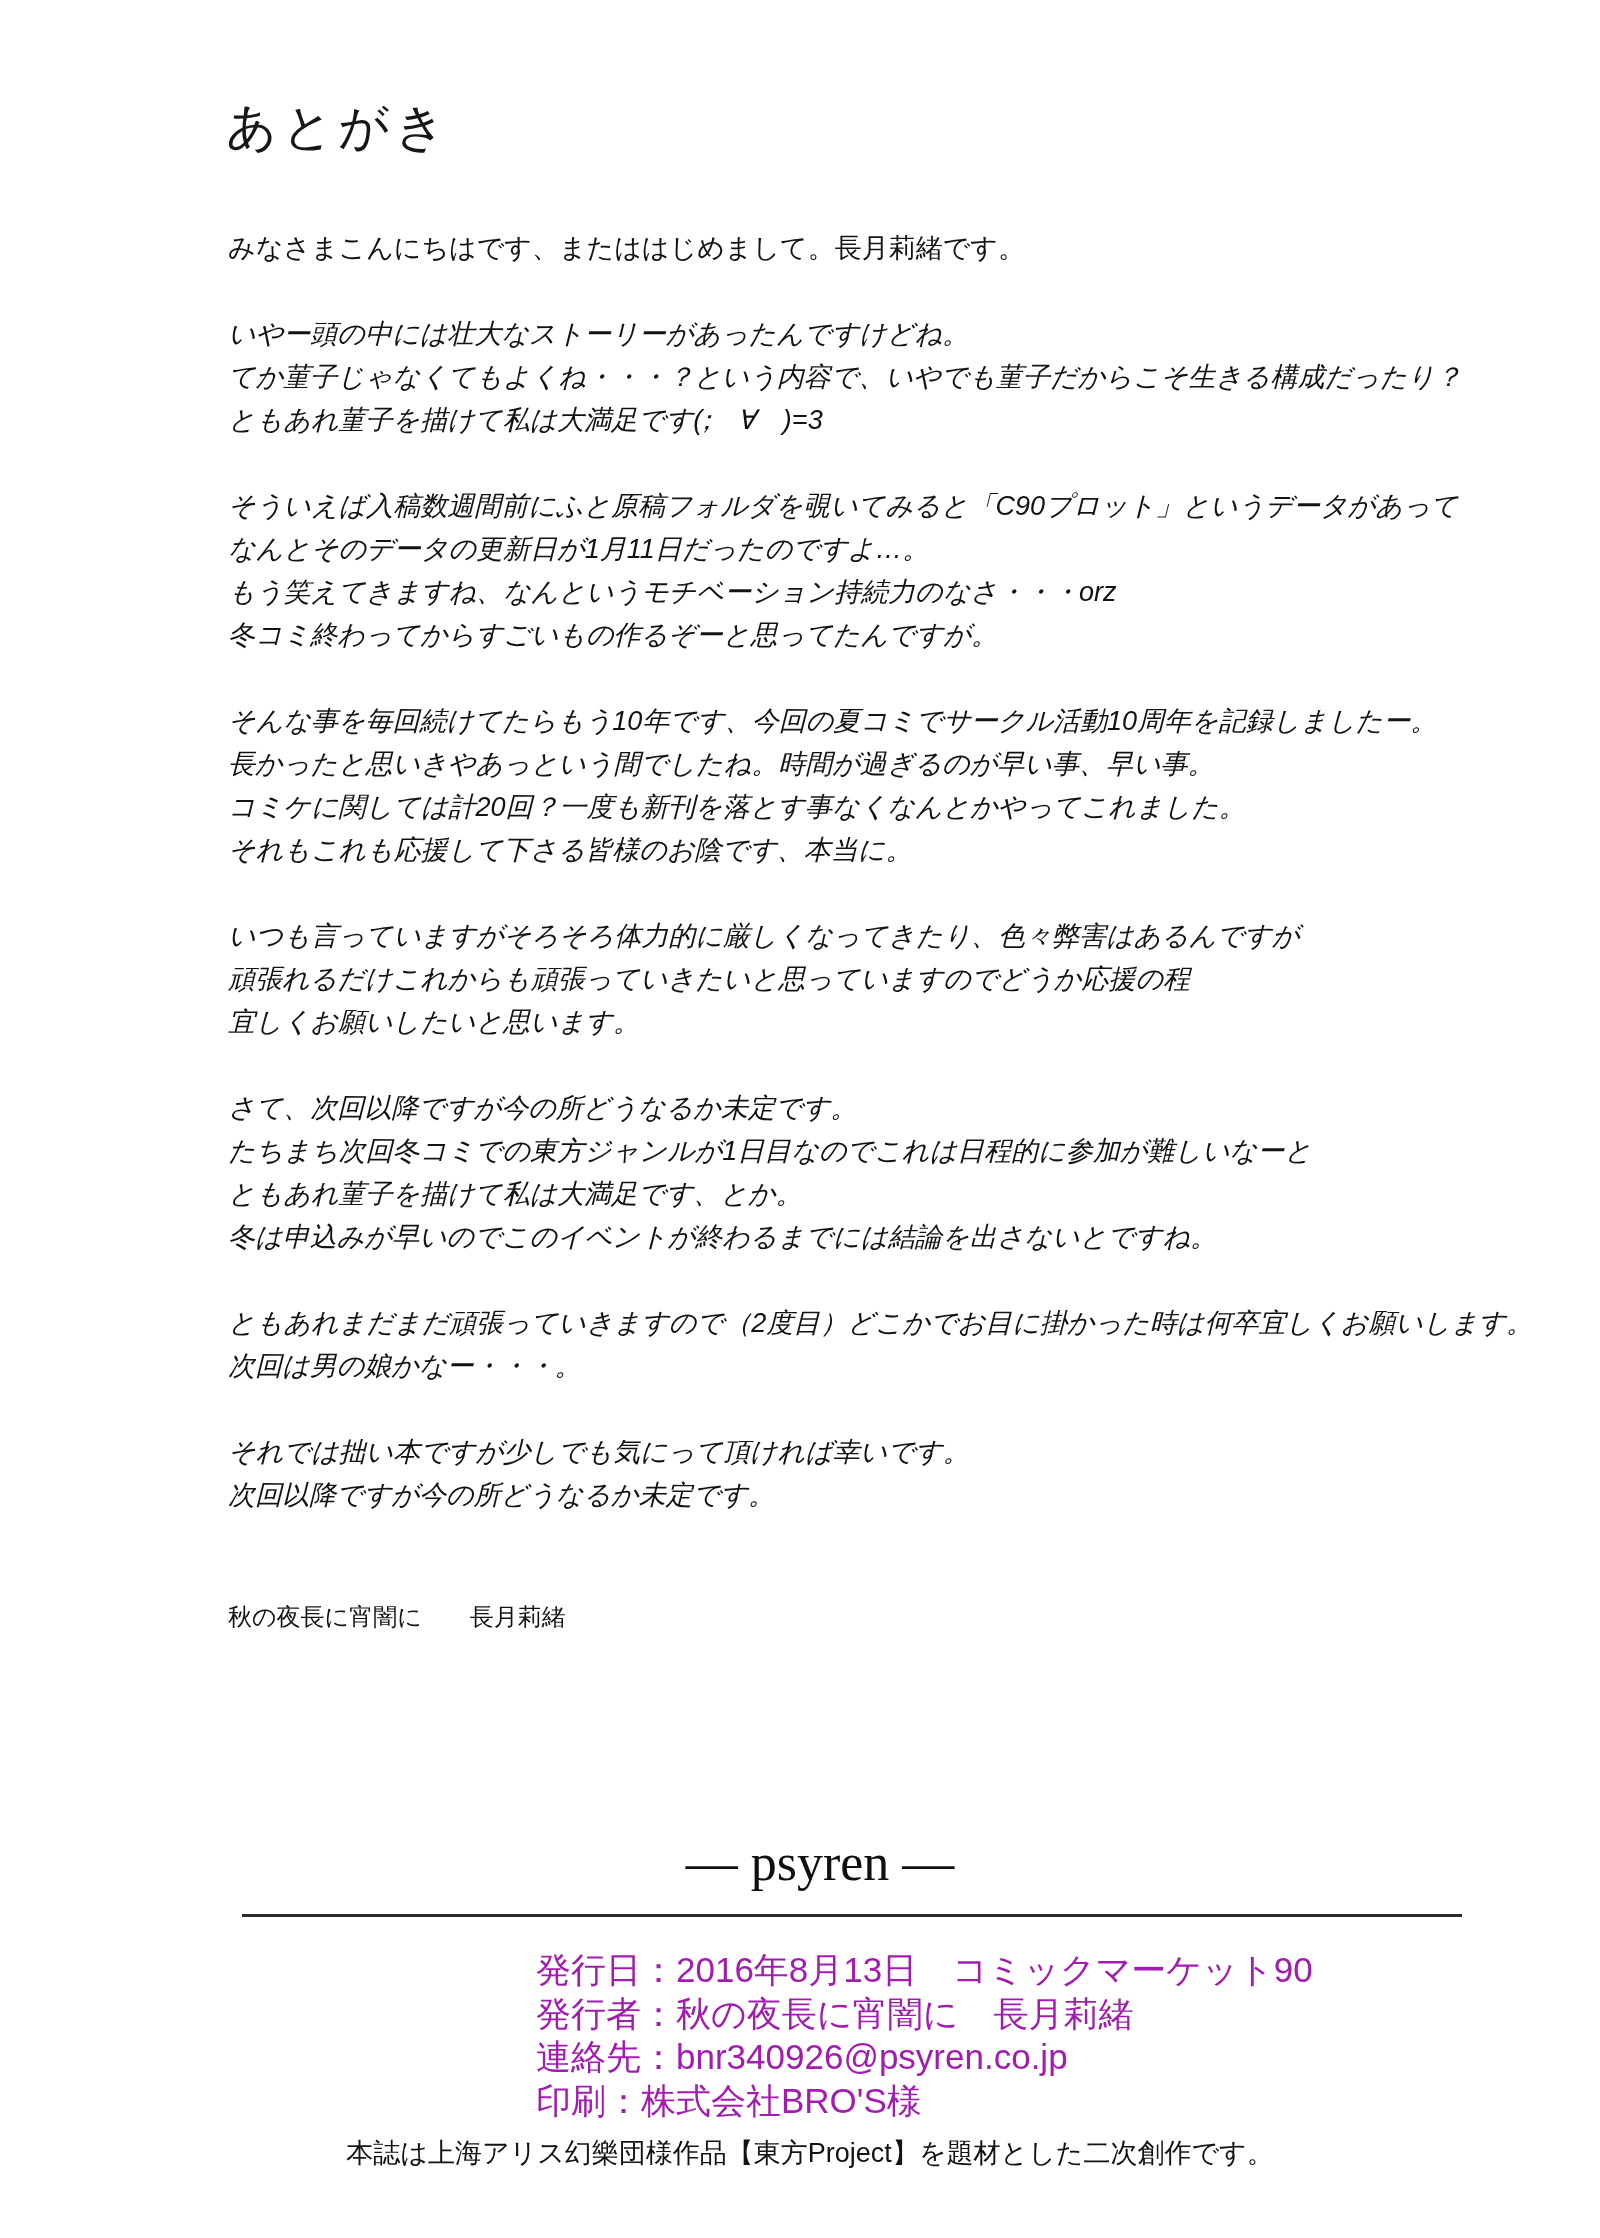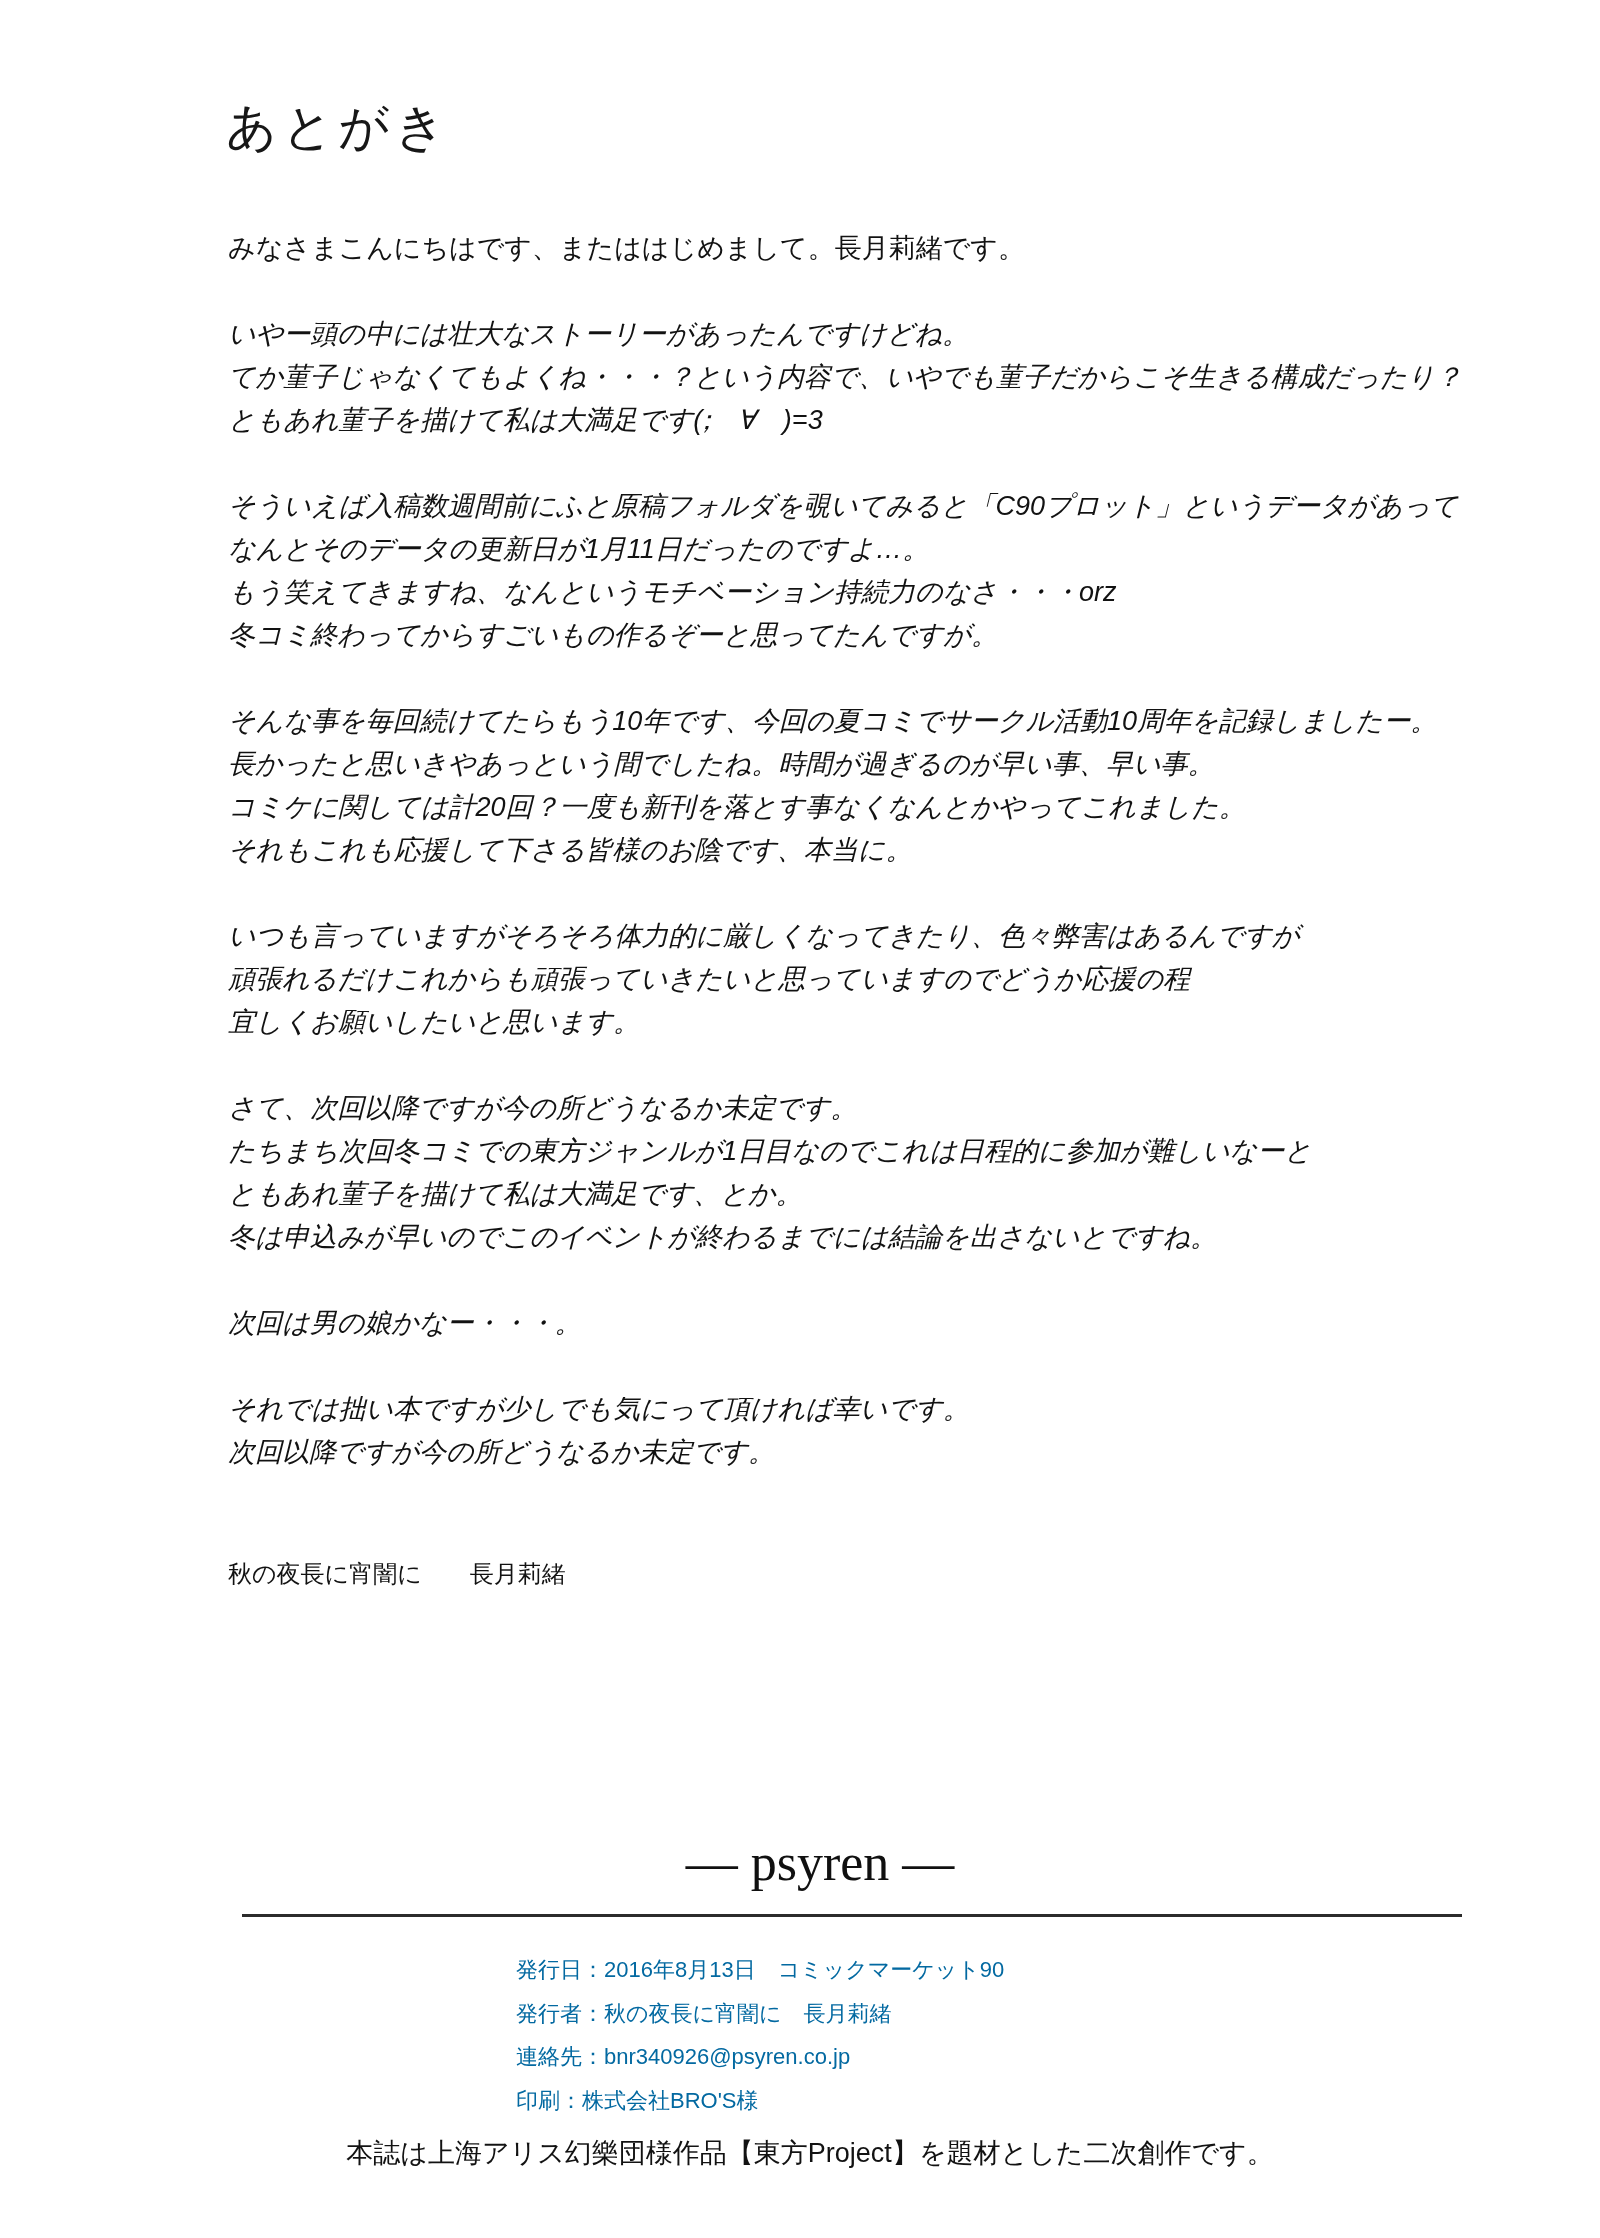--- a/index.html
+++ b/index.html
@@ -58,25 +58,25 @@
   .rule {
     position: absolute;
     top: 1914px;
     left: 242px;
     width: 1220px;
     height: 3px;
     background: #2b2b2b;
   }
   .colophon {
     position: absolute;
-    left: 516px;
+    left: 536px;
     top: 1948px;
-    font-size: 22px;
+    font-size: 35px;
     line-height: 43.5px;
-    color: #0369a1;
+    color: #a21caf;
   }
   .disclaimer {
     position: absolute;
     top: 2135px;
     left: 0;
     width: 1620px;
     text-align: center;
     font-size: 27px;
     color: #121212;
   }
@@ -121,20 +121,21 @@
     </div>
 
     <div class="para">
       <div class="line">さて、次回以降ですが今の所どうなるか未定です。</div>
       <div class="line">たちまち次回冬コミでの東方ジャンルが1日目なのでこれは日程的に参加が難しいなーと</div>
       <div class="line">ともあれ菫子を描けて私は大満足です、とか。</div>
       <div class="line">冬は申込みが早いのでこのイベントが終わるまでには結論を出さないとですね。</div>
     </div>
 
     <div class="para">
+      <div class="line">ともあれまだまだ頑張っていきますので（2度目）どこかでお目に掛かった時は何卒宜しくお願いします。</div>
       <div class="line">次回は男の娘かなー・・・。</div>
     </div>
 
     <div class="para">
       <div class="line">それでは拙い本ですが少しでも気にって頂ければ幸いです。</div>
       <div class="line">次回以降ですが今の所どうなるか未定です。</div>
     </div>
 
     <div class="signature">秋の夜長に宵闇に　　長月莉緒</div>
 

